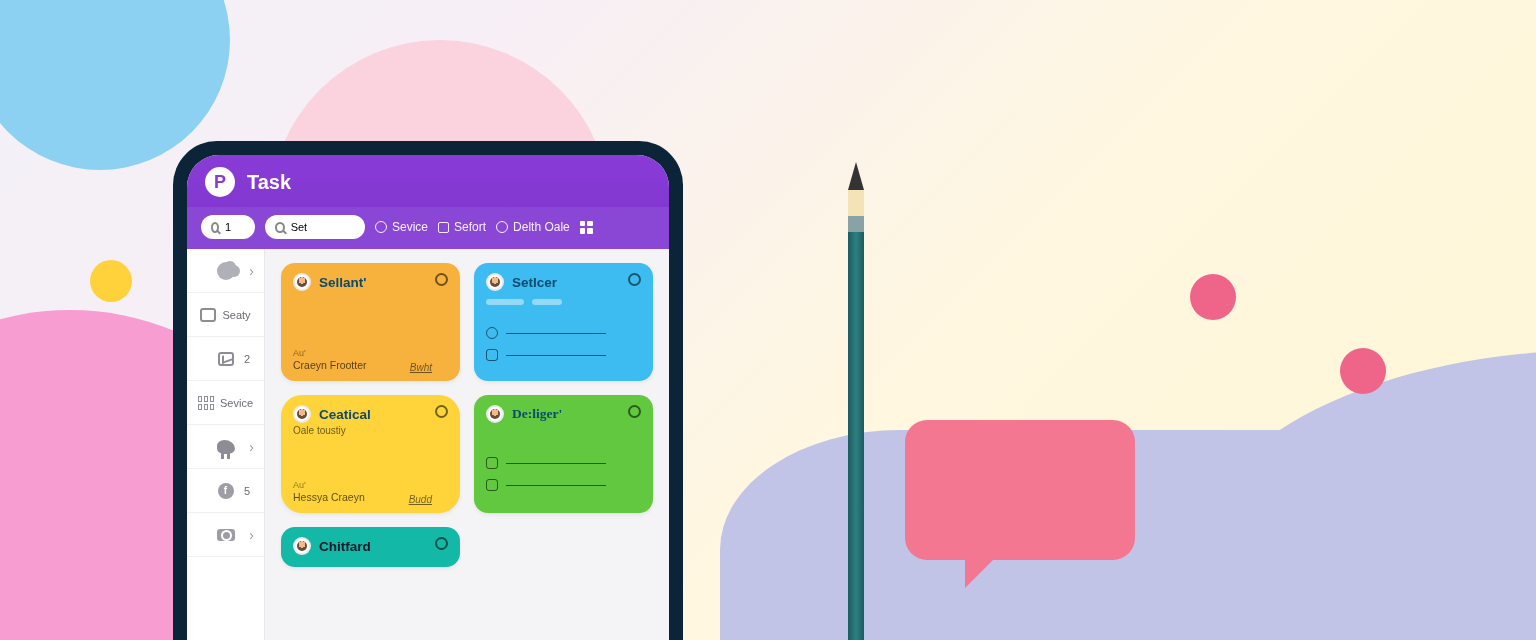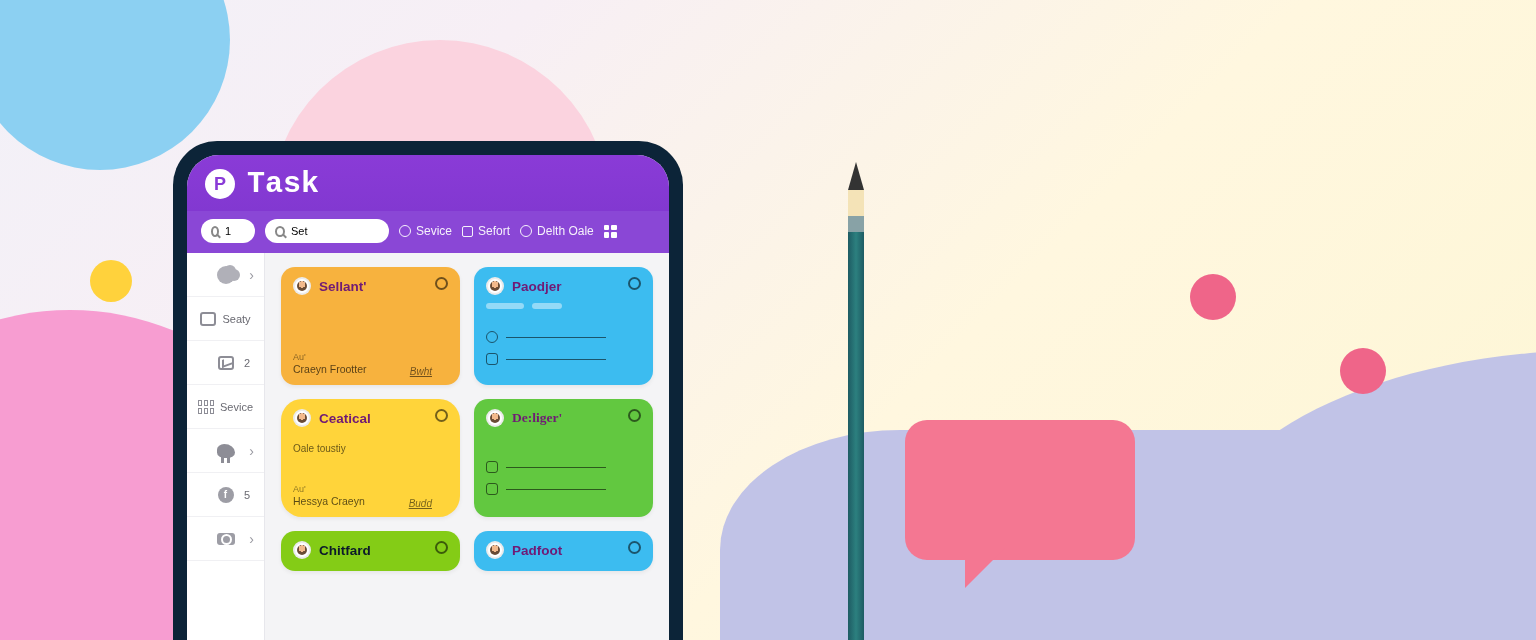--- a/index.html
+++ b/index.html
@@ -28,28 +28,28 @@
   .bubble { position: absolute; left: 905px; top: 420px; width: 230px; height: 140px; background: #f47792; border-radius: 22px; }
   .bubble::after { content: ""; position: absolute; left: 60px; bottom: -28px; width: 0; height: 0; border-left: 0 solid transparent; border-right: 40px solid transparent; border-top: 40px solid #f47792; }
 
   
   .tablet { position: absolute; left: 173px; top: 141px; width: 510px; height: 520px; background: #0c2438; border-radius: 44px 44px 0 0; padding: 14px 14px 0; z-index: 2; }
   .screen { width: 100%; height: 100%; background: #f4f4f6; border-radius: 32px 32px 0 0; overflow: hidden; display: flex; flex-direction: column; }
 
   
   .hdr { background: linear-gradient(180deg,#8a3bd7 0%, #8238d1 100%); color: #fff; padding: 12px 18px 10px; display: flex; align-items: center; gap: 12px; }
   .logo { width: 30px; height: 30px; border-radius: 50%; background: #fff; color: #8a3bd7; font-weight: 900; font-size: 18px; display: flex; align-items: center; justify-content: center; }
-  .hdr-title { font-size: 30px; font-weight: 700; font-family: Liberation Mono, monospace; }
+  .hdr-title { font-size: 20px; font-weight: 700; }
 
   .filterbar { background: #8a47d6; display: flex; align-items: center; gap: 10px; padding: 8px 14px 10px; color: #fff; font-size: 12px; }
   .pill { background: #fff; color: #555; border-radius: 14px; height: 24px; display: flex; align-items: center; padding: 0 10px; gap: 6px; }
   .pill .mag { width: 11px; height: 11px; border: 2px solid #888; border-radius: 50%; position: relative; }
   .pill .mag::after { content: ""; position: absolute; width: 5px; height: 2px; background: #888; bottom: -2px; right: -4px; transform: rotate(45deg); }
   .pill.small { width: 54px; }
-  .pill.wide  { width: 124px; }
+  .pill.wide  { width: 100px; }
   .chip { display: flex; align-items: center; gap: 5px; opacity: .92; }
   .ring { width: 12px; height: 12px; border: 1.5px solid #fff; border-radius: 50%; }
   .sq   { width: 11px; height: 11px; border: 1.5px solid #fff; border-radius: 2px; }
   .grid4 { width: 13px; height: 13px; display: grid; grid-template-columns: 1fr 1fr; grid-template-rows: 1fr 1fr; gap: 2px; }
   .grid4 span { background: #fff; border-radius: 1px; }
 
   
   .body { flex: 1; display: flex; min-height: 0; }
   .side { width: 78px; background: #fff; border-right: 1px solid #e7e7ec; display: flex; flex-direction: column; }
   .sitem { height: 44px; display: flex; align-items: center; justify-content: center; gap: 6px; border-bottom: 1px solid #f0f0f3; color: #6a6a72; font-size: 11px; position: relative; }
@@ -68,43 +68,43 @@
   .ic-badge { width: 16px; height: 16px; border-radius: 50%; background: #9d9da5; color: #fff; font-size: 10px; font-weight: 700; display: flex; align-items: center; justify-content: center; }
   .ic-cam { width: 18px; height: 12px; background: #9d9da5; border-radius: 3px; position: relative; }
   .ic-cam::before { content: ""; position: absolute; width: 7px; height: 7px; border: 2px solid #fff; border-radius: 50%; top: 1px; left: 4px; }
 
   .board { flex: 1; padding: 14px 16px; display: grid; grid-template-columns: 1fr 1fr; grid-auto-rows: min-content; gap: 14px 14px; overflow: hidden; background: #f4f4f6; }
   .card { border-radius: 14px; padding: 10px 12px 12px; position: relative; min-height: 118px; box-shadow: 0 2px 4px rgba(0,0,0,.06); }
   .card.short { min-height: 40px; }
   .card .top { display: flex; align-items: center; gap: 8px; }
   .avatar { width: 18px; height: 18px; border-radius: 50%; background: #fff; border: 2px solid rgba(0,0,0,.08); position: relative; overflow: hidden; }
   .avatar::after { content: ""; position: absolute; inset: 2px; border-radius: 50%; background: radial-gradient(circle at 50% 35%, #f2b98c 40%, #6a4b35 41%); }
-  .card .title { font-weight: 700; font-size: 13.5px; color: #701a75; }
+  .card .title { font-weight: 700; font-size: 13.5px; color: #0c4a6e; }
   .card .ring-btn { position: absolute; top: 10px; right: 12px; width: 13px; height: 13px; border: 2px solid rgba(0,0,0,.55); border-radius: 50%; }
   .subline { height: 6px; border-radius: 3px; background: rgba(255,255,255,.45); margin-top: 8px; }
   .subline.s1 { width: 38px; display: inline-block; }
   .subline.s2 { width: 30px; display: inline-block; margin-left: 8px; }
   .meta { position: absolute; bottom: 10px; left: 12px; right: 12px; font-size: 10px; color: rgba(0,0,0,.65); }
   .meta .lab { font-size: 9px; opacity: .7; }
   .meta .owner { font-size: 10.5px; margin-top: 1px; }
   .stamp { position: absolute; right: 28px; bottom: 8px; font-size: 10px; font-style: italic; text-decoration: underline; color: rgba(0,0,0,.55); }
-  .mini { font-size: 10px; color: rgba(0,0,0,.6); margin-top: 16px; }
+  .mini { font-size: 10px; color: rgba(0,0,0,.6); margin-top: 2px; }
 
   .lines { margin-top: 18px; }
   .lrow { display: flex; align-items: center; gap: 8px; margin-top: 10px; }
   .lrow .ico { width: 12px; height: 12px; border: 1.6px solid rgba(0,0,0,.55); border-radius: 3px; }
   .lrow .ico.round { border-radius: 50%; }
   .lrow .bar { flex: 0 0 100px; height: 0; border-top: 1.6px solid rgba(0,0,0,.55); }
 
   
   .c-orange { background: #f7b23e; }
   .c-blue   { background: #3cbcf0; }
   .c-yellow { background: #ffd43a; border-radius: 21px; }
   .c-green  { background: #62c840; font-family: Liberation Serif, serif; }
-  .c-blue2  { background: #84cc16; }
+  .c-blue2  { background: #14b8a6; }
   .c-blue3  { background: #3cbcf0; }
 
   input.bare { border: none; outline: none; background: transparent; font-size: 11px; width: 100%; }
 </style>
 </head>
 <body>
 
 <div class="blob blob-pink-mid"></div>
 <div class="blob blob-blue"></div>
 <div class="blob blob-pink-big"></div>
@@ -206,21 +206,21 @@
           <div class="meta">
             <div class="lab">Au'</div>
             <div class="owner">Craeyn Frootter</div>
           </div>
           <span class="stamp">Bwht</span>
         </div>
 
         <div class="card c-blue">
           <div class="top">
             <span class="avatar"></span>
-            <span class="title">Paodjer</span>
+            <span class="title">Setlcer</span>
           </div>
           <span class="ring-btn"></span>
           <div><span class="subline s1"></span><span class="subline s2"></span></div>
           <div class="lines">
             <div class="lrow">
                 <span class="ico round"></span>
                 <span class="bar"></span>
               </div>
             <div class="lrow">
                 <span class="ico"></span>
@@ -262,24 +262,17 @@
         </div>
 
         <div class="card c-blue2 short">
           <div class="top">
             <span class="avatar"></span>
             <span class="title" style="color:#0c1a2a">Chitfard</span>
           </div>
           <span class="ring-btn"></span>
         </div>
 
-        <div class="card c-blue3 short">
-          <div class="top">
-            <span class="avatar"></span>
-            <span class="title">Padfoot</span>
-          </div>
-          <span class="ring-btn"></span>
-        </div>
 
       </div>
     </div>
   </div>
 </div>
 
 </body></html>

